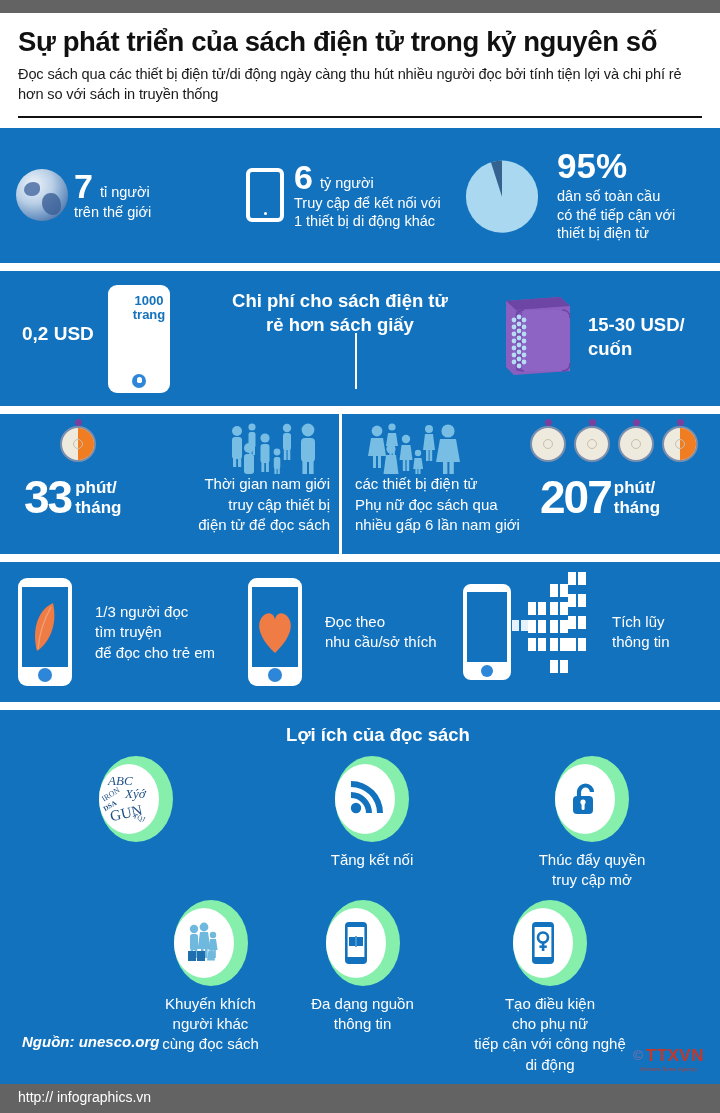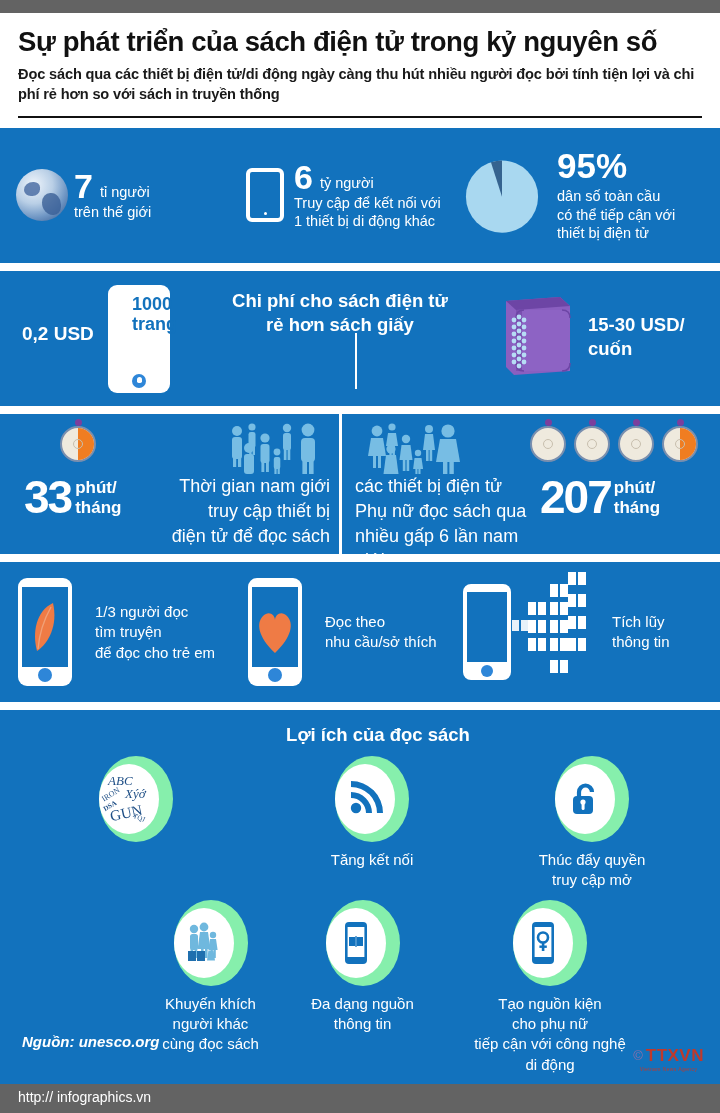--- a/index.html
+++ b/index.html
@@ -14,21 +14,21 @@
 
   
   .header { padding: 14px 18px 0 18px; background:#fff; }
   .title {
     font-size: 27.5px; font-weight: bold; color: #111;
     letter-spacing: -0.4px; line-height: 1.08;
     white-space: nowrap;
   }
   .subtitle {
     margin-top: 7px; font-size: 14.6px; color: #1a1a1a;
-    line-height: 1.38; letter-spacing: -0.15px; font-weight: bold;
+    line-height: 1.38; letter-spacing: -0.15px;
   }
   .hr-rule { margin: 12px 0 0 0; height: 2px; background: #111; width: 684px; }
 
   
   .panel { background: #1272bd; width: 720px; position: relative; }
   .gap { height: 8px; background:#fff; }
 
   
   #sec-stats { height: 135px; display:flex; align-items:center; padding: 0 16px; }
   .stat { display:flex; align-items:center; }
@@ -53,21 +53,21 @@
 
   .pie { width:82px; height:94px; flex:none; margin-right:14px; }
 
   
   #sec-cost { height:135px; position:relative; }
   .usd-left { position:absolute; left:22px; top:52px; color:#fff; font-size:19px; font-weight:bold; }
   .phone-pages {
     position:absolute; left:108px; top:14px; width:62px; height:108px;
     background:#fff; border-radius:9px; padding:9px 4px 0 4px;
   }
-  .phone-pages .pg { color:#1272bd; font-size:18px; font-weight:bold; line-height:1.12; text-align:center;margin-left:20px; }
+  .phone-pages .pg { color:#1272bd; font-size:13px; font-weight:bold; line-height:1.12; text-align:center;margin-left:20px; }
   .phone-pages .home { position:absolute; left:50%; bottom:5px; margin-left:-7px;
     width:14px; height:14px; border-radius:50%; background:#2e86d8; }
   .phone-pages .home:after{content:"";position:absolute;left:4.5px;top:3px;width:5px;height:6px;
     background:#fff;border-radius:3px 3px 2px 2px;}
   .cost-head { position:absolute; left:190px; top:18px; width:300px; text-align:center;
     color:#fff; font-size:18.5px; font-weight:bold; line-height:1.28; }
   .v-div { position:absolute; left:355px; top:62px; width:2px; height:56px; background:#fff; }
   .book { position:absolute; left:500px; top:22px; width:74px; height:86px; }
   .usd-right { position:absolute; left:588px; top:42px; color:#fff; font-size:18.5px; font-weight:bold; line-height:1.3; }
 
@@ -77,21 +77,21 @@
   .timer { width:36px; height:36px; border-radius:50%; background:#efeade;
     border:2px solid #7a8fae; position:relative; }
   .timer .knob { position:absolute; left:50%; top:-9px; margin-left:-3.5px;
     width:7px; height:7px; border-radius:50%; background:#7b3f9d; }
   .timer .hole { position:absolute; left:50%; top:50%; margin:-5px 0 0 -5px;
     width:10px;height:10px;border-radius:50%; border:1.5px solid #c8bfae; }
   .timer.half:before { content:""; position:absolute; left:50%; top:0; width:50%; height:100%;
     background:#f07d21; border-radius:0 18px 18px 0; }
   .big-min { font-size:46px; font-weight:bold; color:#fff; line-height:.92; letter-spacing:-2px; }
   .min-unit { font-size:17px; font-weight:bold; color:#fff; line-height:1.16; }
-  .time-cap { color:#fff; font-size:18px; line-height:1.38; }
+  .time-cap { color:#fff; font-size:15px; line-height:1.38; }
 
   
   #sec-read { height:140px; position:relative; }
   .phone-o { width:54px; height:108px; background:#fff; border-radius:9px; position:relative; padding:9px 4px; }
   .read-cap { color:#fff; font-size:15px; line-height:1.36; }
 
   
   #sec-benefits { height:388px; position:relative;padding-left:36px; }
   .ben-title { text-align:center; color:#fff; font-size:18.5px; font-weight:bold; padding-top:14px; }
   .circ { width:74px; height:86px; border-radius:50%; background:#86efac;
@@ -533,21 +533,21 @@
         <svg width="28" height="44" viewBox="0 0 28 44">
           <rect x="3" y="1" width="22" height="42" rx="4" fill="#1272bd"></rect>
           <rect x="5.6" y="6" width="16.8" height="30" fill="#fff"></rect>
           <circle cx="14" cy="16.5" r="5" fill="none" stroke="#1272bd" stroke-width="2.6"></circle>
           <rect x="12.8" y="21" width="2.6" height="9" fill="#1272bd"></rect>
           <rect x="10.4" y="24.5" width="7.4" height="2.4" fill="#1272bd"></rect>
         </svg>
       </div>
     </div>
     <div class="ben-cap">
-      <div>Tạo nguồn kiện</div>
+      <div>Tạo điều kiện</div>
       <div>cho phụ nữ</div>
       <div>tiếp cận với công nghệ</div>
       <div>di động</div>
     </div>
   </div>
 
   <div class="src">Nguồn: unesco.org</div>
 
   <div class="logo">
     <div style="display:flex;align-items:center;gap:3px">

